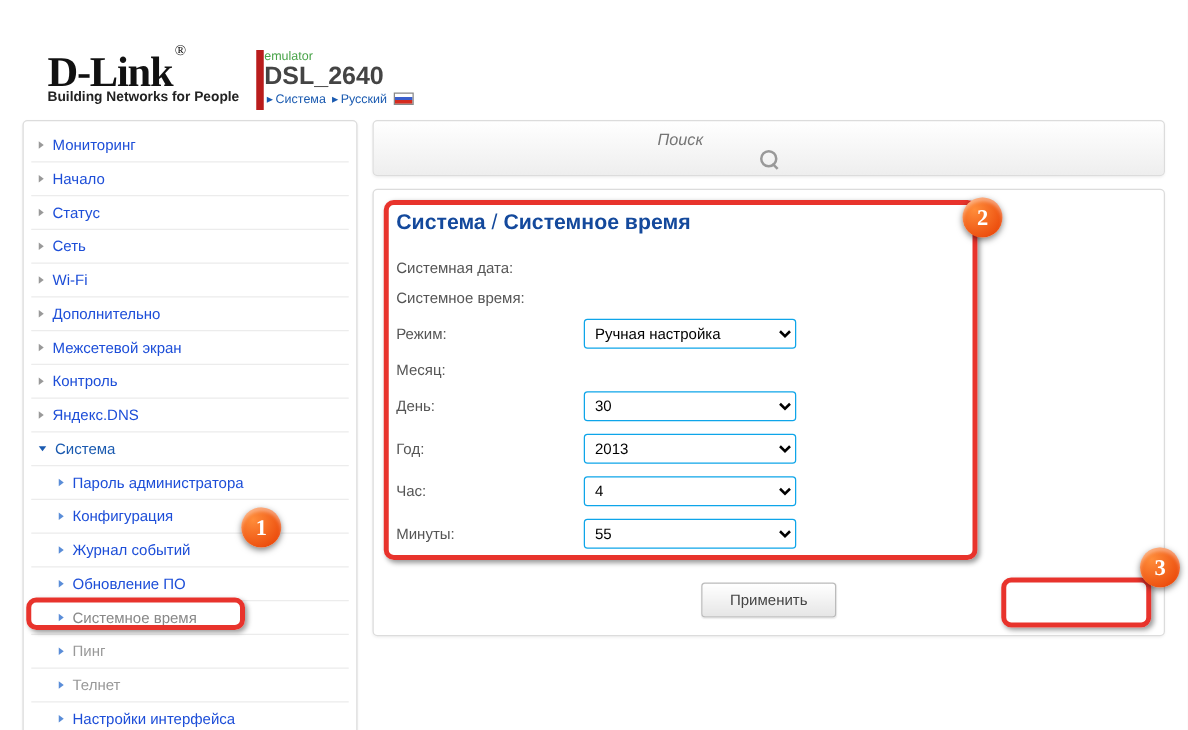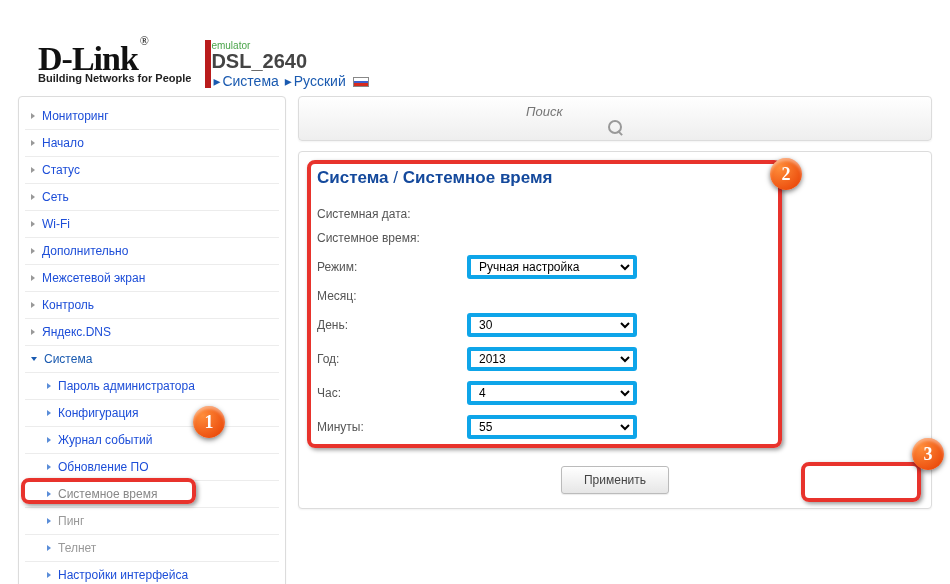--- a/index.html
+++ b/index.html
@@ -12,21 +12,21 @@
   }
   .page { width: 950px; height: 584px; background:#fff; position:relative; }
   .header { display:flex; align-items:center; padding: 40px 0 8px 38px; }
   .logo { margin-right: 14px; }
   .logo-text { font-family: Georgia, "Times New Roman", serif; font-weight:900; font-size:34px; color:#111; letter-spacing:-1px; line-height:0.9;}
   .logo-text sup { font-size:12px; font-weight:normal; position:relative; top:-12px; left:2px;}
   .logo-sub { font-size:11px; font-weight:bold; color:#222; margin-top:-2px;}
   .hdr-right { border-left:6px solid #b91c1c; padding-left:0; height:48px;}
   .hdr-emu { color:#4aa44a; font-size:10px; }
   .hdr-model { font-size:20px; font-weight:bold; color:#444; line-height:1; margin-bottom:2px;}
-  .hdr-bc { font-size:14px; color:#1a5ab0; }
+  .hdr-bc { font-size:10px; color:#1a5ab0; }
   .hdr-bc .sep { color:#1a5ab0; margin:0 2px; }
   .flag { display:inline-block; width:16px; height:10px; vertical-align:middle; margin-left:3px; background:linear-gradient(to bottom,#fff 0 33%,#3a5fcd 33% 66%,#d52b1e 66% 100%); border:1px solid #888;}
   .body { display:flex; align-items:flex-start; padding: 0 18px 12px 18px; }
   
   .sidebar { width:268px; border:1px solid #dcdcdc; border-radius:4px; padding:6px; background:#fff; margin-right:12px; box-shadow:0 1px 2px rgba(0,0,0,.05);}
   .nav-item, .nav-sub { border-bottom:1px solid #ececec; display:flex; align-items:center; cursor:pointer; color:#1d4ed8; text-decoration:none;}
   .nav-item { padding:6px 4px 6px 6px; font-size:12px;}
   .nav-item.active-parent { color:#1a5ab0; font-weight:normal;}
   .nav-sub { padding:6px 4px 6px 22px; font-size:12px;}
   .nav-sub.active { color:#888;}
@@ -38,21 +38,21 @@
   .main { flex:1; }
   .search { background:linear-gradient(#fff,#eee); border:1px solid #dcdcdc; border-radius:4px; padding:6px 10px; display:flex; align-items:center; margin-bottom:10px; box-shadow:0 1px 2px rgba(0,0,0,.05);flex-direction:column;}
   .search input { flex:1; border:none; outline:none; background:transparent; font-style:italic; color:#888; font-size:13px;}
   .search-icon { width:14px; height:14px; border:2px solid #999; border-radius:50%; position:relative;}
   .search-icon::after { content:''; position:absolute; width:2px; height:6px; background:#999; transform:rotate(-45deg); bottom:-4px; right:-1px;}
   .panel { border:1px solid #dcdcdc; border-radius:4px; background:#fff; padding:16px 18px 14px; box-shadow:0 1px 2px rgba(0,0,0,.05); position:relative;}
   .panel-title { color:#14499c; font-size:17px; font-weight:bold; margin-bottom:14px;}
   .panel-title .sep { font-weight:normal; color:#14499c;}
   .form-row { display:flex; align-items:center; padding:5px 0; font-size:12px; color:#555;}
   .form-row .lbl { width:150px;}
-  .form-row select { width:170px; height:24px; font-size:12px; border:4px solid #0ea5e9; border-radius:3px; background:#fff; padding:0 4px;}
+  .form-row select { width:170px; height:24px; font-size:12px; border:1px solid #0ea5e9; border-radius:3px; background:#fff; padding:0 4px;}
   .actions { text-align:center; margin-top:22px;}
   .btn { display:inline-block; border:1px solid #bbb; background:linear-gradient(#fff,#e6e6e6); border-radius:3px; padding:6px 22px; font-size:12px; color:#444; cursor:pointer; box-shadow:0 1px 1px rgba(0,0,0,.08);}
   
   .badge { position:absolute; width:32px; height:32px; border-radius:50%; background:radial-gradient(circle at 30% 30%,#ff8d3a,#e63a00); box-shadow:0 2px 5px rgba(0,0,0,.5), inset 0 3px 3px rgba(255,255,255,.4); color:#fff; font-weight:bold; font-size:18px; display:flex; align-items:center; justify-content:center; font-family:Georgia,serif; z-index:20;}
   .hl { position:absolute; border:4px solid #e8332c; border-radius:8px; box-shadow:2px 2px 4px rgba(0,0,0,.4); pointer-events:none; z-index:15;}
 </style>
 </head>
 <body>
 
 <div class="page">

